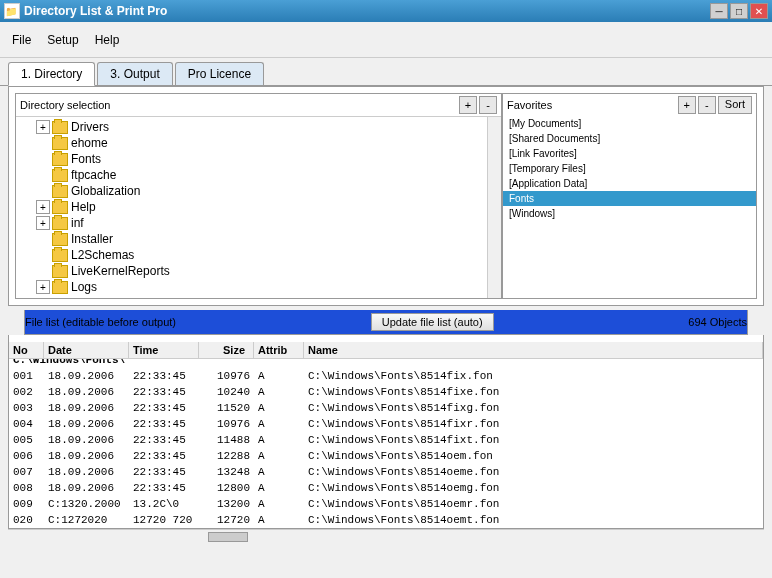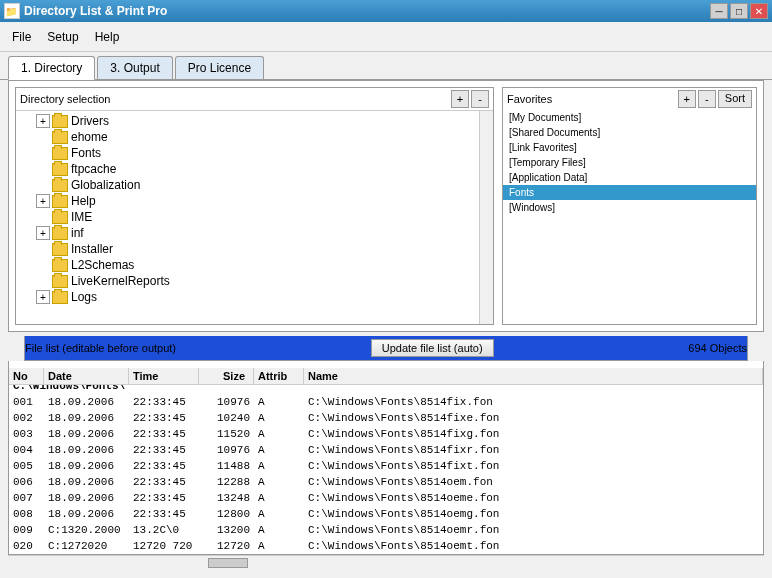--- a/index.html
+++ b/index.html
@@ -42,21 +42,21 @@
       display: flex; align-items: center; justify-content: center;
       cursor: pointer;
       color: #000;
     }
     .title-btn.close { background: #e05050; color: white; }
     .menu-bar {
       background: #f0f0f0;
       border-bottom: 1px solid #ccc;
       display: flex;
       padding: 2px 4px;
-      height: 30px;
+      height: 36px;
       align-items: center;
     }
     .menu-item {
       padding: 2px 8px;
       cursor: pointer;
       font-size: 12px;
     }
     .tabs-bar {
       background: #f0f0f0;
       display: flex;
@@ -77,23 +77,22 @@
       background: #fff;
       border-bottom: 1px solid #fff;
       margin-bottom: -1px;
       z-index: 1;
     }
     .main-content {
       background: #fff;
       border: 1px solid #999;
       margin: 0 8px 4px 8px;
       display: flex;
-      gap: 8px;
       padding: 6px;
-      height: 252px;
+      height: 220px;
     }
     .left-panel {
       flex: 1;
       display: flex;
       flex-direction: column;
       border: 1px solid #999;
       background: #fff;
     }
     .panel-title-bar {
       display: flex;
@@ -329,26 +328,20 @@
             <span class="tree-indent"></span>
             <span style="width: 16px; display: inline-block;"></span>
             <div class="folder-icon"></div>
             <span>Globalization</span>
           </div>
           <div class="tree-item">
             <span class="tree-indent"></span>
             <div class="tree-expand">+</div>
             <div class="folder-icon"></div>
             <span>Help</span>
-          </div>
-          <div class="tree-item">
-            <span class="tree-indent"></span>
-            <span style="width: 16px; display: inline-block;"></span>
-            <div class="folder-icon"></div>
-            <span>IME</span>
           </div>
           <div class="tree-item">
             <span class="tree-indent"></span>
             <div class="tree-expand">+</div>
             <div class="folder-icon"></div>
             <span>inf</span>
           </div>
           <div class="tree-item">
             <span class="tree-indent"></span>
             <span style="width: 16px; display: inline-block;"></span>

